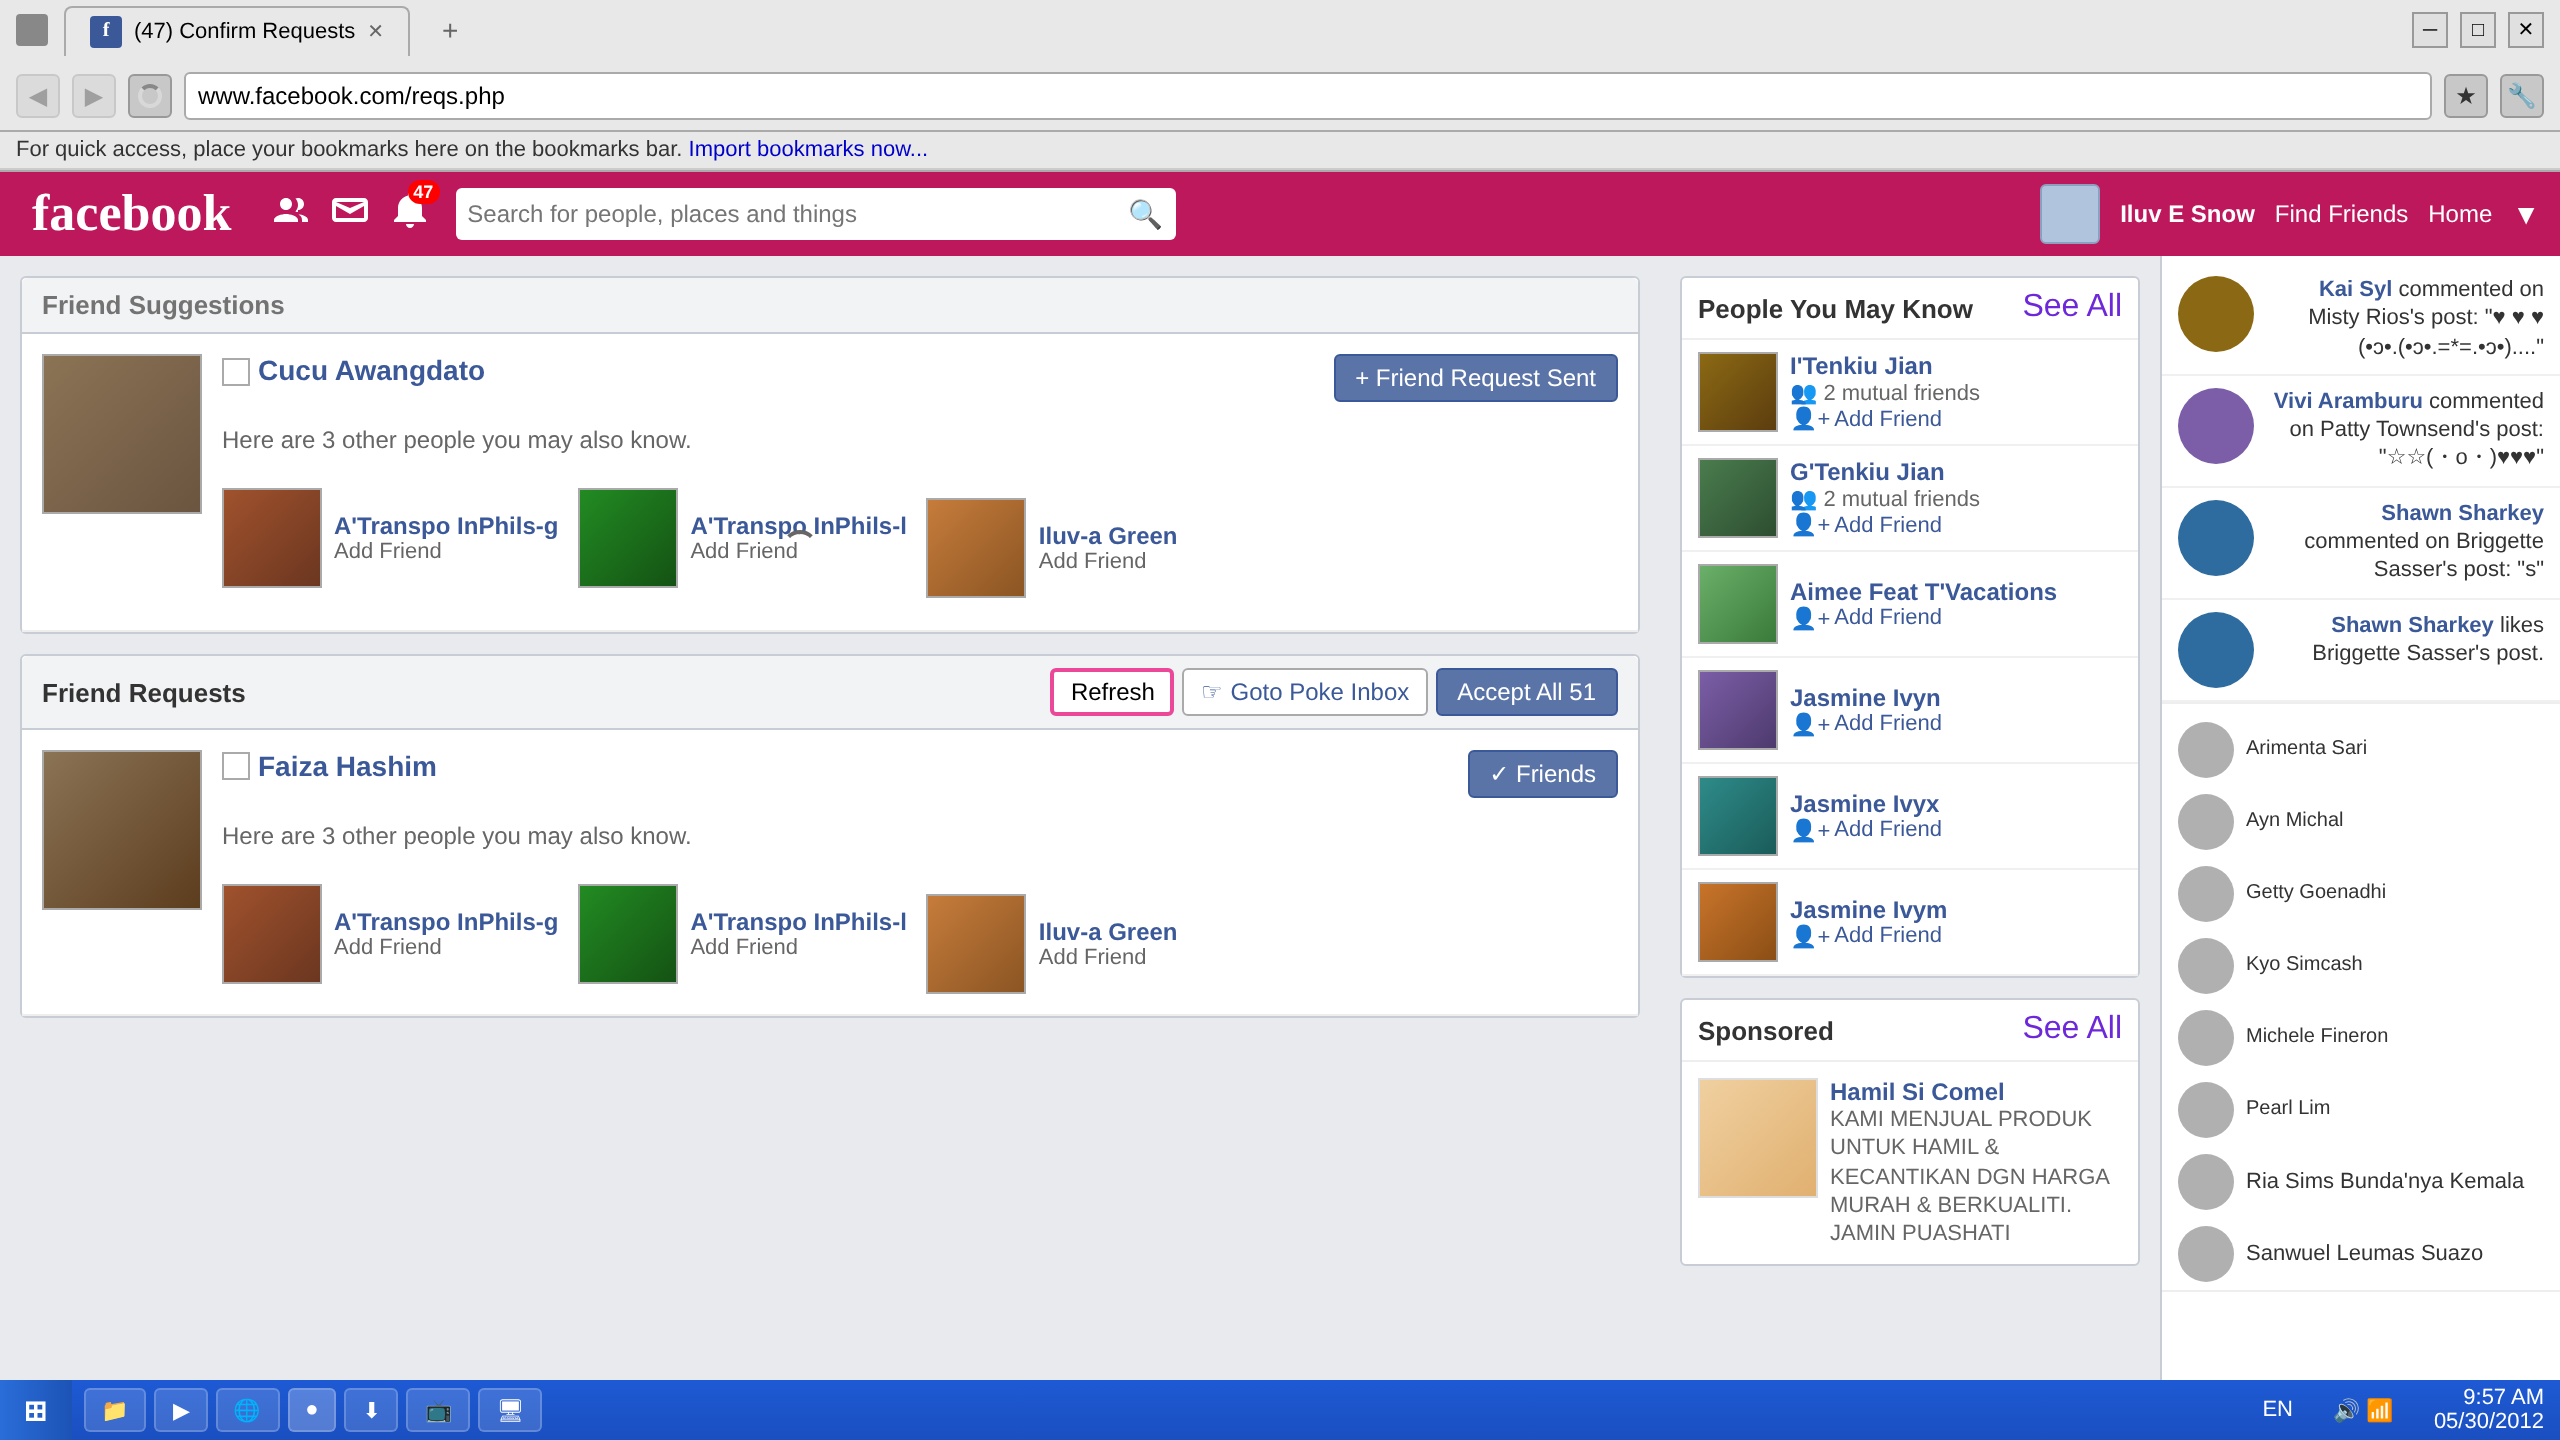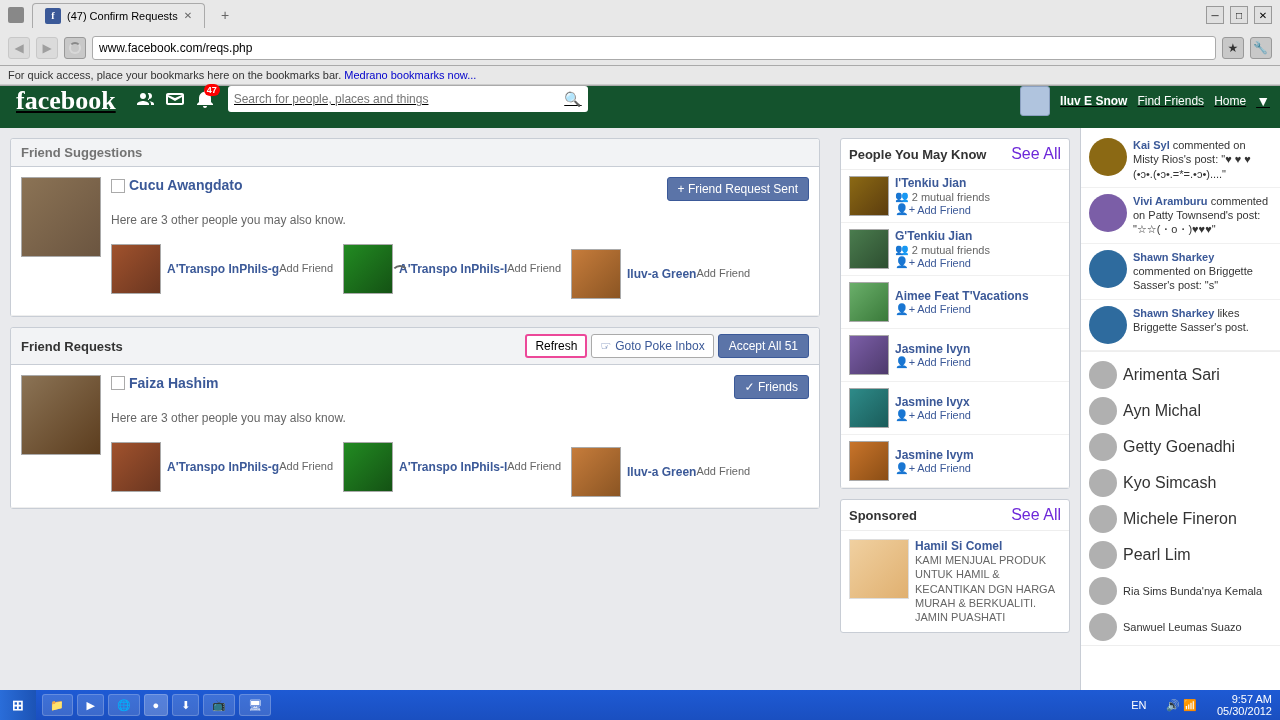--- a/index.html
+++ b/index.html
@@ -13,21 +13,21 @@
     .tab-new { background: none; border: none; padding: 4px 8px; font-size: 14px; color: #666; cursor: pointer; }
     .nav-bar { background: #e8e8e8; display: flex; align-items: center; padding: 4px 8px; gap: 6px; border-bottom: 1px solid #aaa; height: 36px; }
     .nav-btn { width: 22px; height: 22px; background: #c8c8c8; border: 1px solid #999; border-radius: 3px; display: flex; align-items: center; justify-content: center; font-size: 12px; cursor: pointer; color: #333; }
     .nav-btn.disabled { opacity: 0.4; }
     .url-bar { flex: 1; height: 24px; border: 1px solid #aaa; border-radius: 3px; padding: 0 6px; font-size: 12px; background: white; }
     .bookmarks-bar { background: #e8e8e8; padding: 3px 8px; font-size: 11px; color: #333; border-bottom: 1px solid #ccc; }
     .bookmarks-bar a { color: #0000cc; text-decoration: none; }
 
     
     .fb-page { display: flex; flex-direction: column; height: calc(720px - 30px - 36px - 22px - 20px); }
-    .fb-header { background: #14532d; display: flex; align-items: flex-start; padding: 0 10px; height: 42px; gap: 10px; text-decoration: underline; }
+    .fb-header { background: #be185d; display: flex; align-items: center; padding: 0 10px; height: 42px; gap: 10px; }
     .fb-logo { color: white; font-size: 26px; font-weight: bold; font-family: Georgia, serif; padding: 0 6px; }
     .fb-header-icons { display: flex; align-items: center; gap: 4px; }
     .fb-icon-btn { color: white; font-size: 16px; position: relative; cursor: pointer; padding: 4px; }
     .fb-badge { background: red; color: white; font-size: 9px; font-weight: bold; position: absolute; top: -2px; right: -2px; border-radius: 8px; padding: 1px 3px; min-width: 14px; text-align: center; }
     .fb-search-box { display: flex; align-items: center; background: white; border-radius: 3px; padding: 0 6px; height: 26px; flex: 1; max-width: 360px; }
     .fb-search-input { border: none; outline: none; font-size: 12px; color: #777; flex: 1; }
     .fb-search-btn { background: none; border: none; cursor: pointer; color: #888; font-size: 14px; }
     .fb-header-right { margin-left: auto; display: flex; align-items: center; gap: 10px; }
     .fb-user-btn { color: white; font-size: 12px; font-weight: bold; cursor: pointer; display: flex; align-items: center; gap: 4px; }
     .fb-nav-btn { color: white; font-size: 12px; cursor: pointer; }
@@ -45,21 +45,21 @@
     .fb-suggestion-avatar { width: 80px; height: 80px; background: #ccc; border: 1px solid #aaa; flex-shrink: 0; overflow: hidden; }
     .fb-suggestion-right { flex: 1; display: flex; flex-direction: column; gap: 6px; }
     .fb-suggestion-top { display: flex; align-items: flex-start; justify-content: space-between; }
     .fb-suggestion-name { font-size: 14px; font-weight: bold; color: #3b5998; }
     .fb-req-sent-btn { background: #5b74a8; color: white; border: 1px solid #3b5998; padding: 4px 10px; font-size: 12px; border-radius: 3px; cursor: pointer; display: flex; align-items: center; gap: 4px; }
     .fb-friends-btn { background: #5b74a8; color: white; border: 1px solid #3b5998; padding: 4px 10px; font-size: 12px; border-radius: 3px; cursor: pointer; display: flex; align-items: center; gap: 4px; }
     .fb-other-people { font-size: 12px; color: #666; padding: 6px 0; }
     .fb-people-list { display: flex; flex-wrap: wrap; gap: 10px; }
     .fb-person-thumb { display: flex; align-items: center; gap: 6px; }
     .fb-person-img { width: 50px; height: 50px; background: #c0c4cc; border: 1px solid #aaa; flex-shrink: 0; }
-    .fb-person-info { display: flex; }
+    .fb-person-info { display: flex; flex-direction: column; }
     .fb-person-name { font-size: 12px; font-weight: bold; color: #3b5998; cursor: pointer; }
     .fb-person-action { font-size: 11px; color: #666; cursor: pointer; }
     .fb-checkbox { width: 14px; height: 14px; border: 1px solid #aaa; background: white; display: inline-block; margin-right: 4px; vertical-align: middle; }
 
     
     .fb-requests-header { background: #f2f3f5; border-bottom: 1px solid #c8cdd5; padding: 6px 10px; font-size: 13px; font-weight: bold; color: #333; display: flex; align-items: center; justify-content: space-between; border-radius: 3px 3px 0 0; }
     .fb-requests-actions { display: flex; gap: 4px; }
     .fb-refresh-btn { background: white; border: 2px solid #ec4899; padding: 3px 8px; font-size: 12px; border-radius: 3px; cursor: pointer; }
     .fb-poke-btn { background: white; border: 1px solid #aaa; padding: 3px 8px; font-size: 12px; border-radius: 3px; cursor: pointer; display: flex; align-items: center; gap: 4px; color: #3b5998; }
     .fb-accept-all-btn { background: #5b74a8; color: white; border: 1px solid #3b5998; padding: 3px 10px; font-size: 12px; border-radius: 3px; cursor: pointer; }
@@ -72,27 +72,27 @@
     .fb-see-all { font-size: 16px; color: #6d28d9; cursor: pointer; }
     .fb-pymk-item { display: flex; align-items: center; gap: 6px; padding: 6px 8px; border-bottom: 1px solid #f0f0f0; }
     .fb-pymk-avatar { width: 40px; height: 40px; background: #b0b8c1; border: 1px solid #aaa; flex-shrink: 0; overflow: hidden; }
     .fb-pymk-info { flex: 1; }
     .fb-pymk-name { font-size: 12px; font-weight: bold; color: #3b5998; cursor: pointer; }
     .fb-pymk-mutual { font-size: 11px; color: #666; display: flex; align-items: center; gap: 3px; }
     .fb-pymk-add { font-size: 11px; color: #3b5998; cursor: pointer; display: flex; align-items: center; gap: 2px; }
 
     
     .fb-far-right { width: 200px; background: white; border-left: 1px solid #c8cdd5; overflow-y: auto; padding: 4px 0; }
-    .fb-notif-item { display: flex; padding: 6px 8px; gap: 6px; border-bottom: 1px solid #f0f0f0; cursor: pointer; }
+    .fb-notif-item { display: flex; padding: 6px 8px; gap: 6px; border-bottom: 1px solid #f0f0f0; cursor: pointer; text-align: right; }
     .fb-notif-avatar { width: 38px; height: 38px; background: #b0b8c1; border-radius: 50%; flex-shrink: 0; }
     .fb-notif-text { font-size: 11px; color: #333; line-height: 1.3; }
     .fb-notif-text strong { color: #3b5998; }
     .fb-friend-list-item { display: flex; align-items: center; gap: 6px; padding: 4px 8px; cursor: pointer; }
     .fb-friend-avatar-sm { width: 28px; height: 28px; background: #b0b8c1; border-radius: 50%; flex-shrink: 0; }
-    .fb-friend-name { font-size: 16px; color: #333; }
+    .fb-friend-name { font-size: 10px; color: #333; }
 
     
     .avatar-brown { background: linear-gradient(135deg, #8B6914, #5c3d0e); }
     .avatar-green { background: linear-gradient(135deg, #4a7c4e, #2d4e30); }
     .avatar-teal { background: linear-gradient(135deg, #2e8b89, #1a5c5a); }
     .avatar-orange { background: linear-gradient(135deg, #c8742a, #8b4e15); }
     .avatar-purple { background: linear-gradient(135deg, #7b5ea7, #4e3a6d); }
 
     
     .person-img-atranspo { background: linear-gradient(135deg, #a0522d, #6b3620); }
@@ -145,21 +145,21 @@
     <div class="nav-btn">
       <div class="loading-spinner" style="width:12px;height:12px;border-width:2px;"></div>
     </div>
     <input class="url-bar" type="text" value="www.facebook.com/reqs.php" style="">
     <div class="nav-btn">★</div>
     <div class="nav-btn">🔧</div>
   </div>
 
   <div class="bookmarks-bar">
     <span>For quick access, place your bookmarks here on the bookmarks bar.</span>
-    <a href="#">Medrano bookmarks now...</a>
+    <a href="#">Import bookmarks now...</a>
   </div>
 </div>
 
 <div class="fb-page">
 
   <div class="fb-header">
     <div class="fb-logo">facebook</div>
     <div class="fb-header-icons">
       <div class="fb-icon-btn">
         <svg width="18" height="16" viewBox="0 0 18 16">

